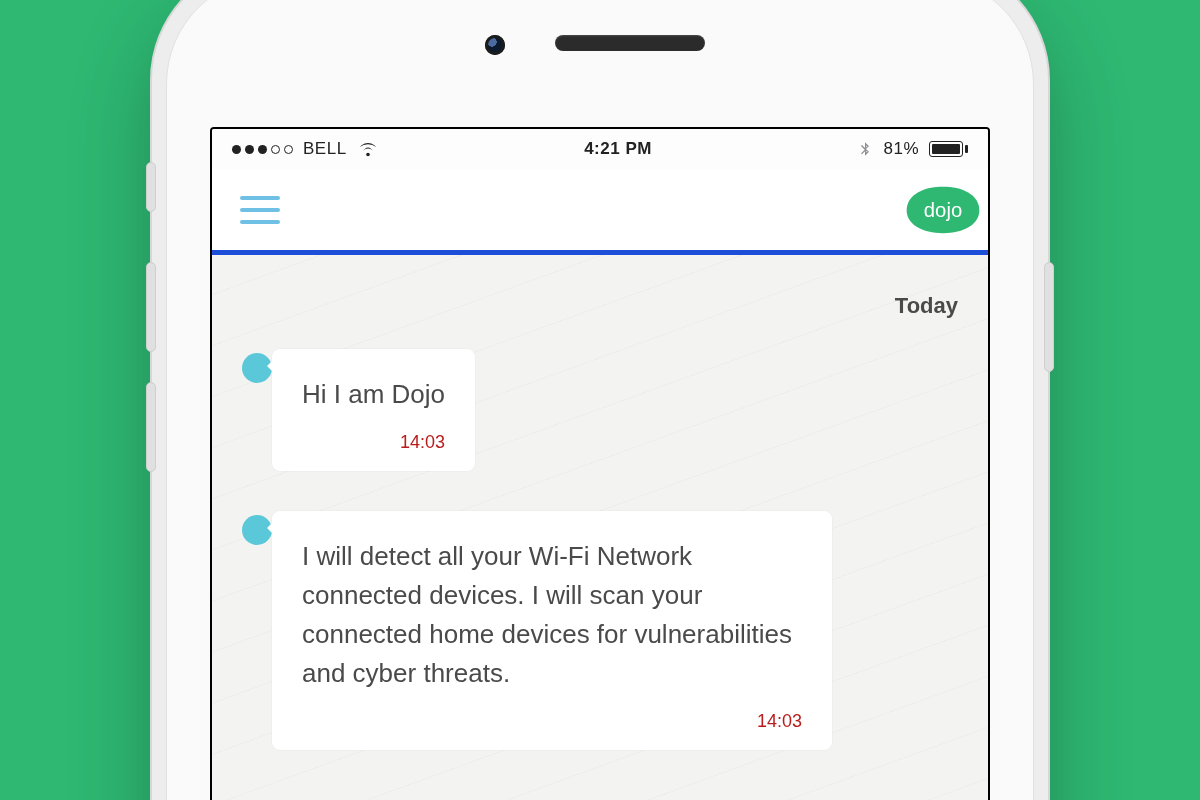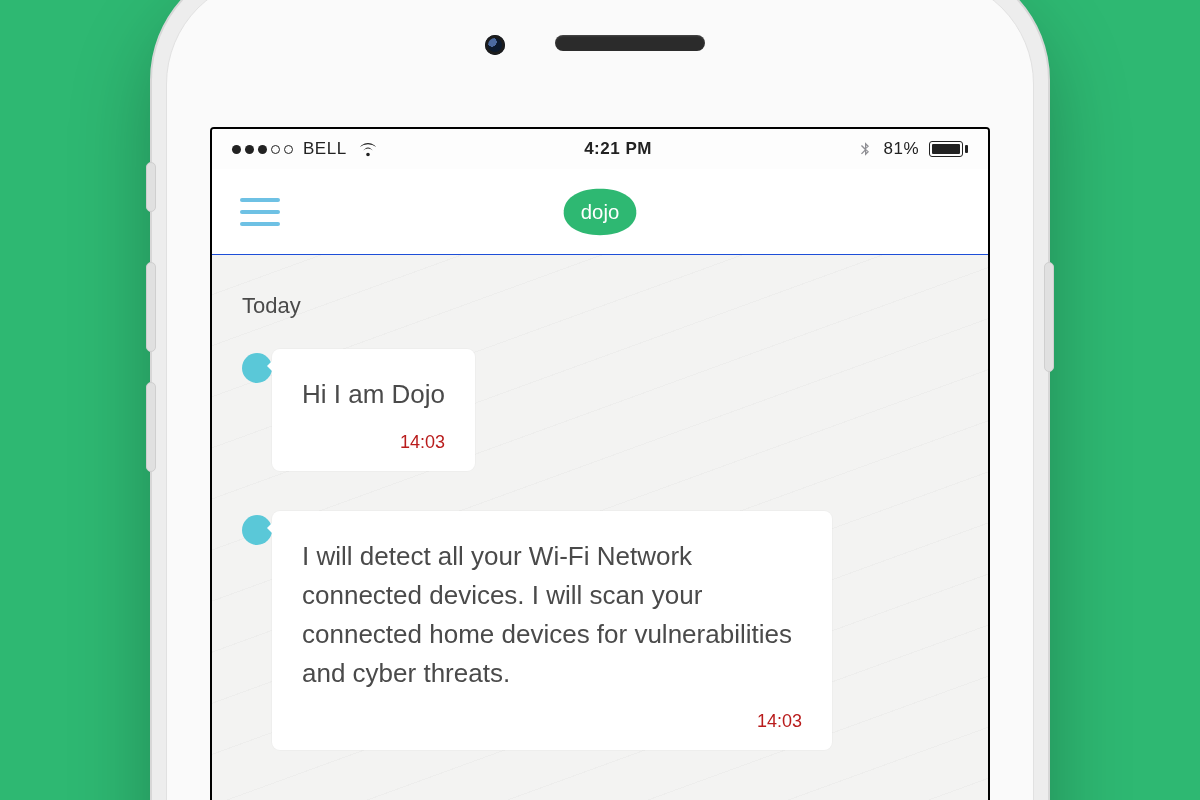--- a/index.html
+++ b/index.html
@@ -112,24 +112,24 @@
     content:""; position:absolute; inset: 2px; background:#222; border-radius: 1px;
   }
   .battery .cap { width: 3px; height: 8px; background:#222; border-radius: 1px; }
 
   .clock { font-weight: 700; }
 
   
   .app-header {
     height: 86px;
     background: #ffffff;
-    border-bottom: 1px solid #1d4ed8;
+    border-bottom: 5px solid #1d4ed8;
     display: flex;
     align-items: center;
-    justify-content: center;
+    justify-content: flex-end;
     position: relative;
   }
   .hamburger {
     position: absolute; left: 28px; top: 50%;
     transform: translateY(-50%);
     width: 40px; height: 28px;
     display: flex; flex-direction: column; justify-content: space-between;
     cursor: pointer;
   }
   .hamburger div {
@@ -144,24 +144,25 @@
   
   .chat {
     padding: 24px 30px 40px 30px;
     background:
       repeating-linear-gradient(-20deg,
         rgba(0,0,0,0.025) 0 1px,
         transparent 1px 48px),
       #f3f3f2;
   }
   .day-sep {
-    text-align: left;
+    text-align: right;
     color: #4a4a4a;
     font-size: 22px;
     padding: 14px 0 30px;
+    font-weight: bold;
   }
   .msg-row {
     display: flex;
     align-items: flex-start;
     margin-bottom: 40px;
   }
   .avatar {
     width: 30px; height: 30px;
     background: #5AC8D8;
     border-radius: 50%;

